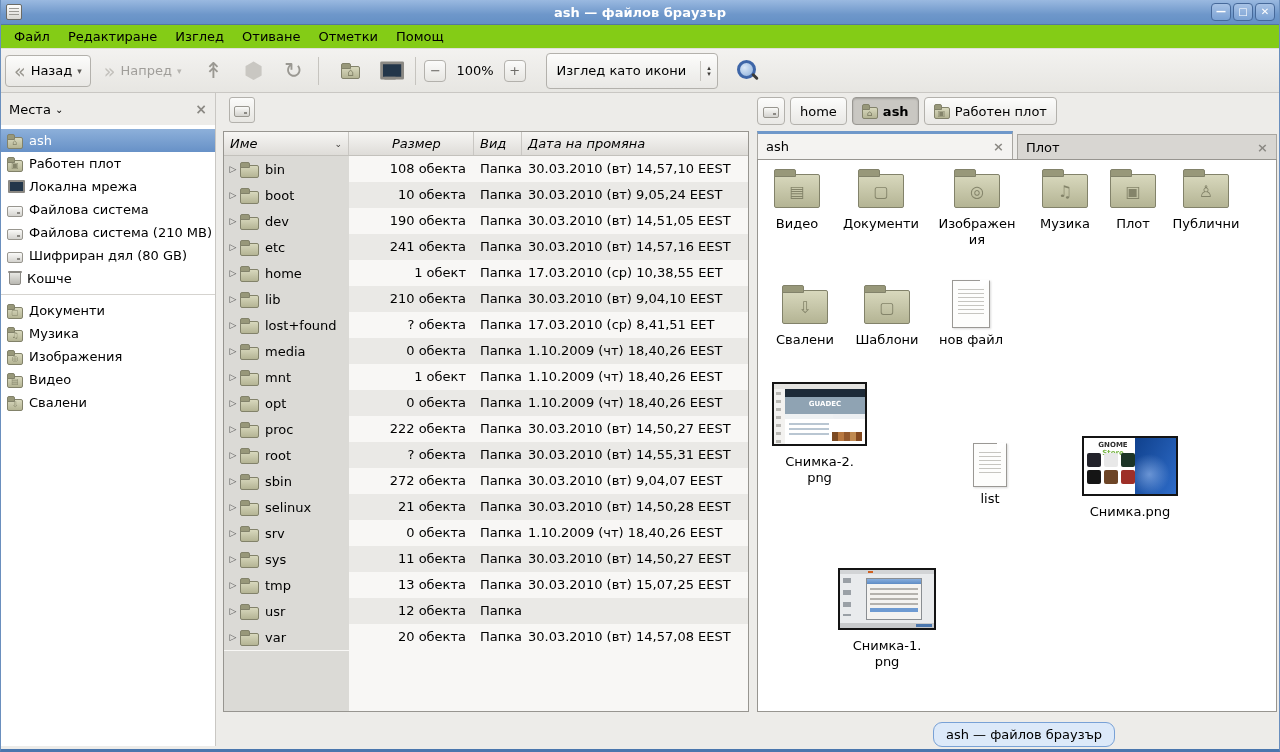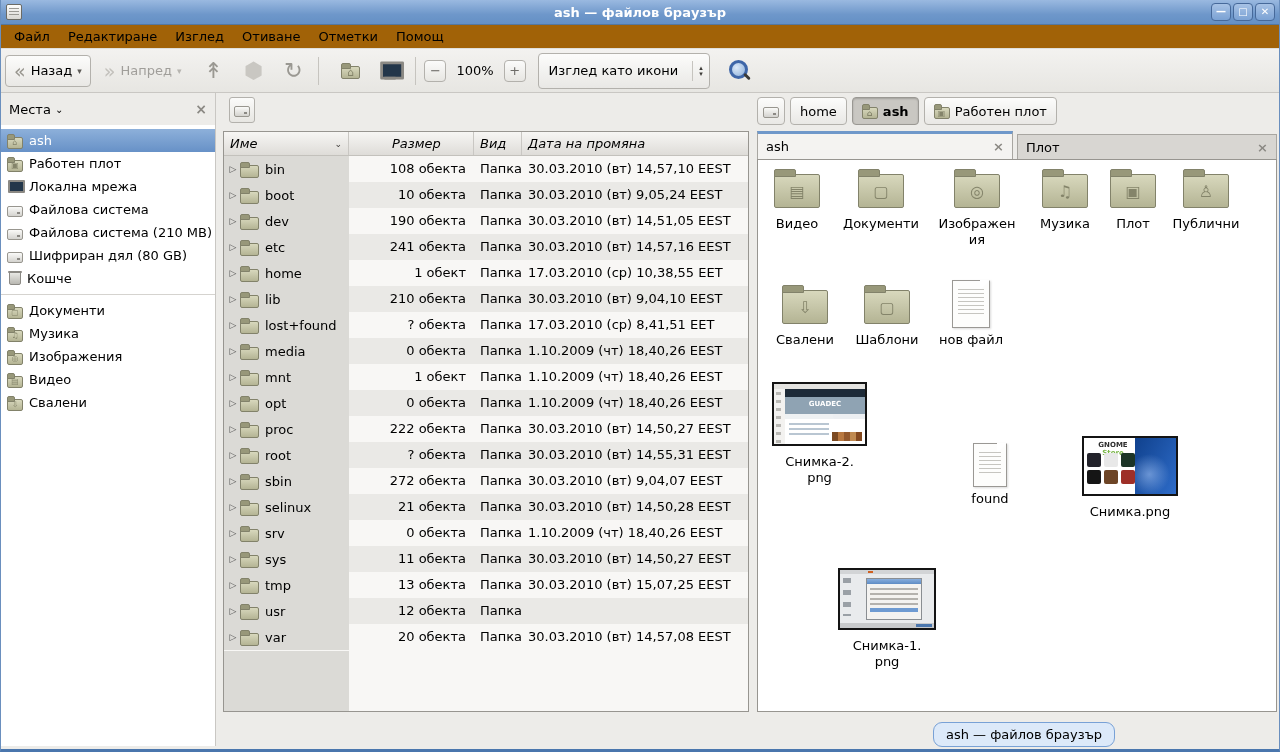--- a/index.html
+++ b/index.html
@@ -15,42 +15,42 @@
     border:1px solid #6b6b66; border-radius:2px; position:relative; }
   .titlebar .app-icon::before { content:""; position:absolute; left:2px; right:2px; top:3px; height:8px;
     background:repeating-linear-gradient(#9a9994 0 1px, transparent 1px 3px); }
   .titlebar .title { position:absolute; left:0; right:0; text-align:center; color:#fff; font-weight:bold; }
   .win-btns { position:absolute; right:4px; top:3px; display:flex; gap:2px; }
   .win-btn { width:20px; height:18px; border:1px solid #46699a; border-radius:4px;
     background:linear-gradient(#a7c2e5,#7ba2d4); color:#fff; font-size:10px; line-height:16px;
     text-align:center; font-weight:bold; }
 
   
-  .menubar { position:absolute; left:0; top:25px; right:0; height:24px; background:#a16207;
+  .menubar { position:absolute; left:0; top:25px; right:0; height:24px; background:#84cc16;
     display:flex; align-items:center; padding-left:4px; border-bottom:1px solid #e0dfdb; }
   .menu-item { padding:3px 9px; }
 
   
   .toolbar { position:absolute; left:0; top:49px; right:0; height:44px;
     background:linear-gradient(#f3f2f0,#e7e6e2); border-bottom:1px solid #c9c7c3;
     display:flex; align-items:center; }
   .tb-btn { height:32px; display:flex; align-items:center; gap:5px; padding:0 8px; margin-left:4px;
     border:1px solid #b3b1ac; border-radius:4px; background:linear-gradient(#fcfcfb,#e9e8e5); }
   .tb-btn.flat { border-color:transparent; background:transparent; }
   .tb-btn .glyph { font-size:19px; color:#98968f; line-height:18px; }
   .tb-btn .chev { font-size:9px; color:#5c5a56; }
   .tb-btn.disabled { color:#a09e9a; }
   .tb-btn.disabled .glyph { color:#c3c1bc; }
   .tb-ico { width:34px; height:32px; display:flex; align-items:center; justify-content:center; margin-left:6px; }
   .tb-ico .glyph { font-size:22px; color:#9a9892; }
   .tb-sep { width:1px; height:28px; background:#c6c4bf; margin:0 8px; }
   .zoom-btn { width:22px; height:22px; border:1px solid #b3b1ac; border-radius:4px;
     background:linear-gradient(#fbfbfa,#e7e6e2); font-size:13px; color:#6e6c68; text-align:center; line-height:19px; }
   .zoom-level { padding:0 10px; }
-  .combo { height:36px; margin-left:12px; display:flex; align-items:center; border:1px solid #b3b1ac;
+  .combo { height:36px; margin-left:20px; display:flex; align-items:center; border:1px solid #b3b1ac;
     border-radius:4px; background:linear-gradient(#fcfcfb,#e9e8e5); padding:0 6px 0 10px; }
   .combo .cb-label { padding-right:14px; }
   .combo .cb-sep { width:1px; height:20px; background:#c6c4bf; margin-right:6px; }
   .combo .spin { display:flex; flex-direction:column; font-size:7px; color:#3c3a37; line-height:6px; }
   .search-ico { width:30px; height:30px; position:relative; margin-left:14px; }
   .search-ico::before { content:""; position:absolute; left:5px; top:4px; width:13px; height:13px;
     border:3px solid #3e66a8; border-radius:50%; background:radial-gradient(circle at 35% 35%, #dce9f8, #89add9); }
   .search-ico::after { content:""; position:absolute; left:19px; top:19px; width:8px; height:3px;
     background:#3a3a38; border-radius:2px; transform:rotate(45deg); }
 
@@ -657,21 +657,21 @@
             <div class="body">
                 <i></i>
                 <b></b>
               </div>
           </div>
           <div class="iv-label wrapall" style="width:72px; margin:4px auto 0;">Снимка-2.png</div>
         </div>
 
         <div class="iv-item" style="left:202px; top:283px; width:60px;">
           <div class="doc doc-small"></div>
-          <div class="iv-label" style="margin-top:4px">found</div>
+          <div class="iv-label" style="margin-top:4px">list</div>
         </div>
 
         <div class="iv-item" style="left:322px; top:268px; width:100px;">
           <div class="shot tm">
             <div class="web">
               <div class="logo"><span style="color:#2c2c2c">GNOME</span> <span>Store</span></div>
               <div class="grid">
                 <i style="background:#23232b"></i>
                   <i style="background:#e8e8e8"></i>
                   <i style="background:#1c3527"></i>

